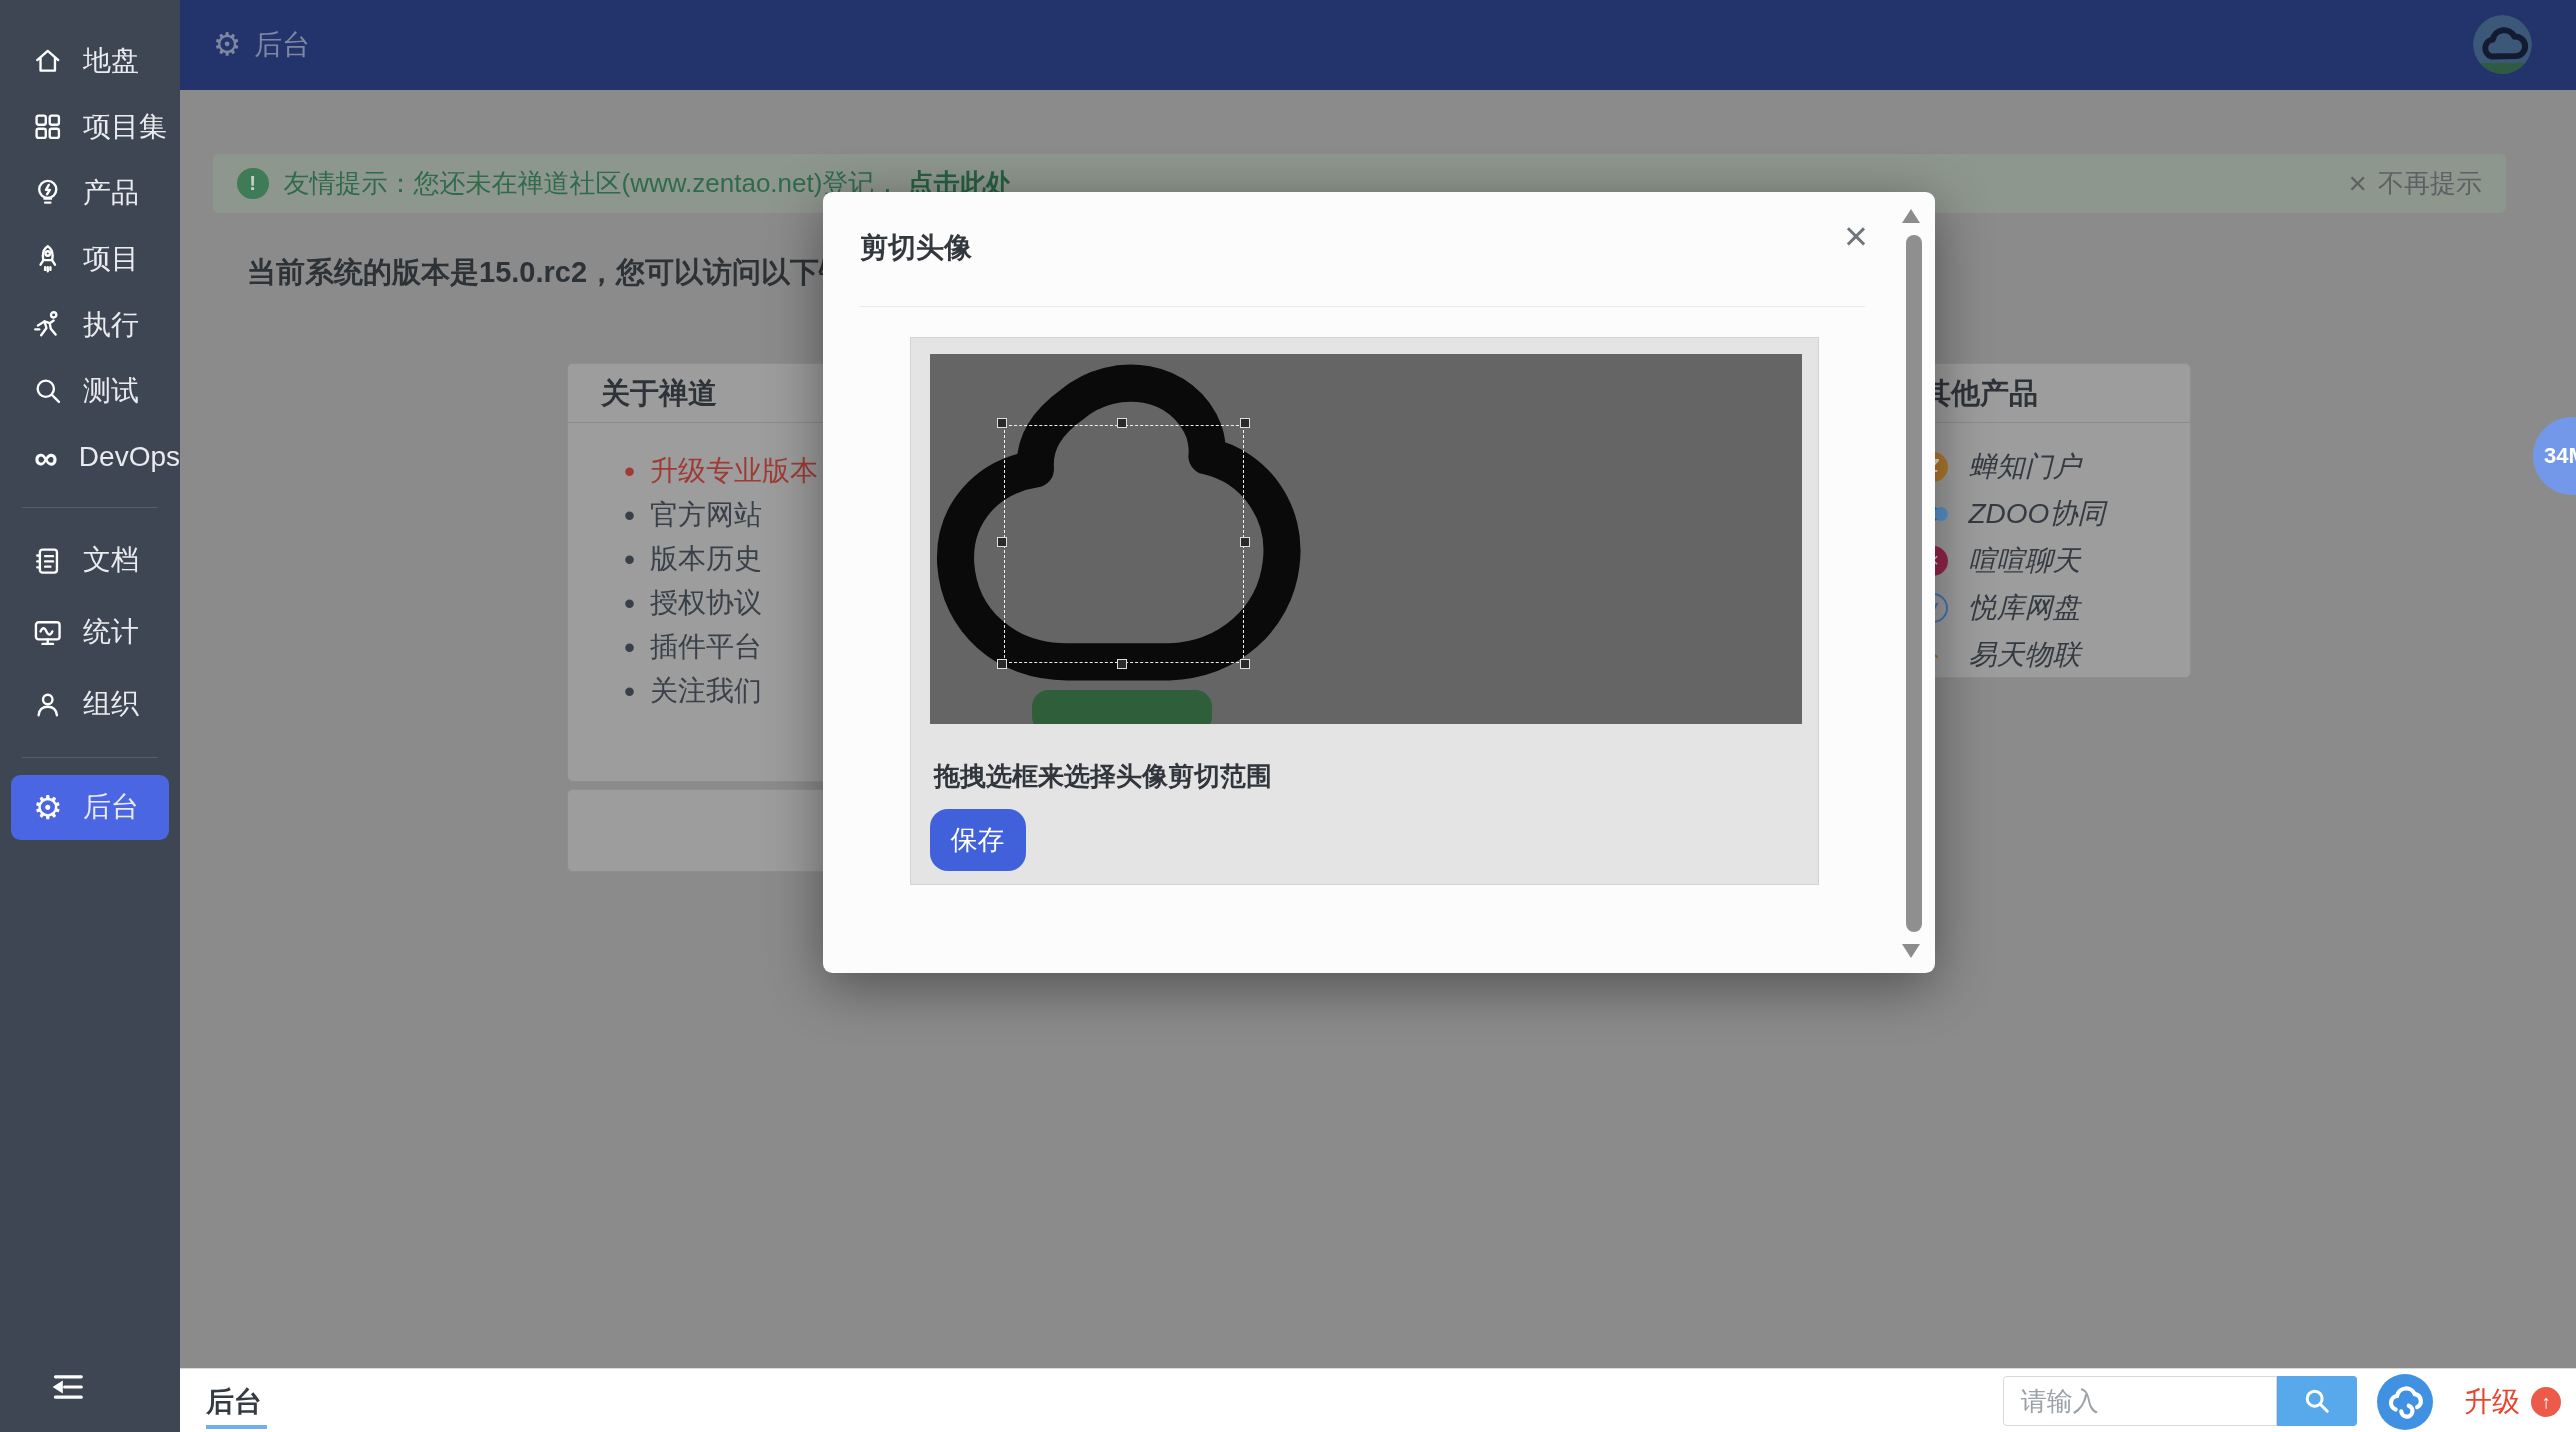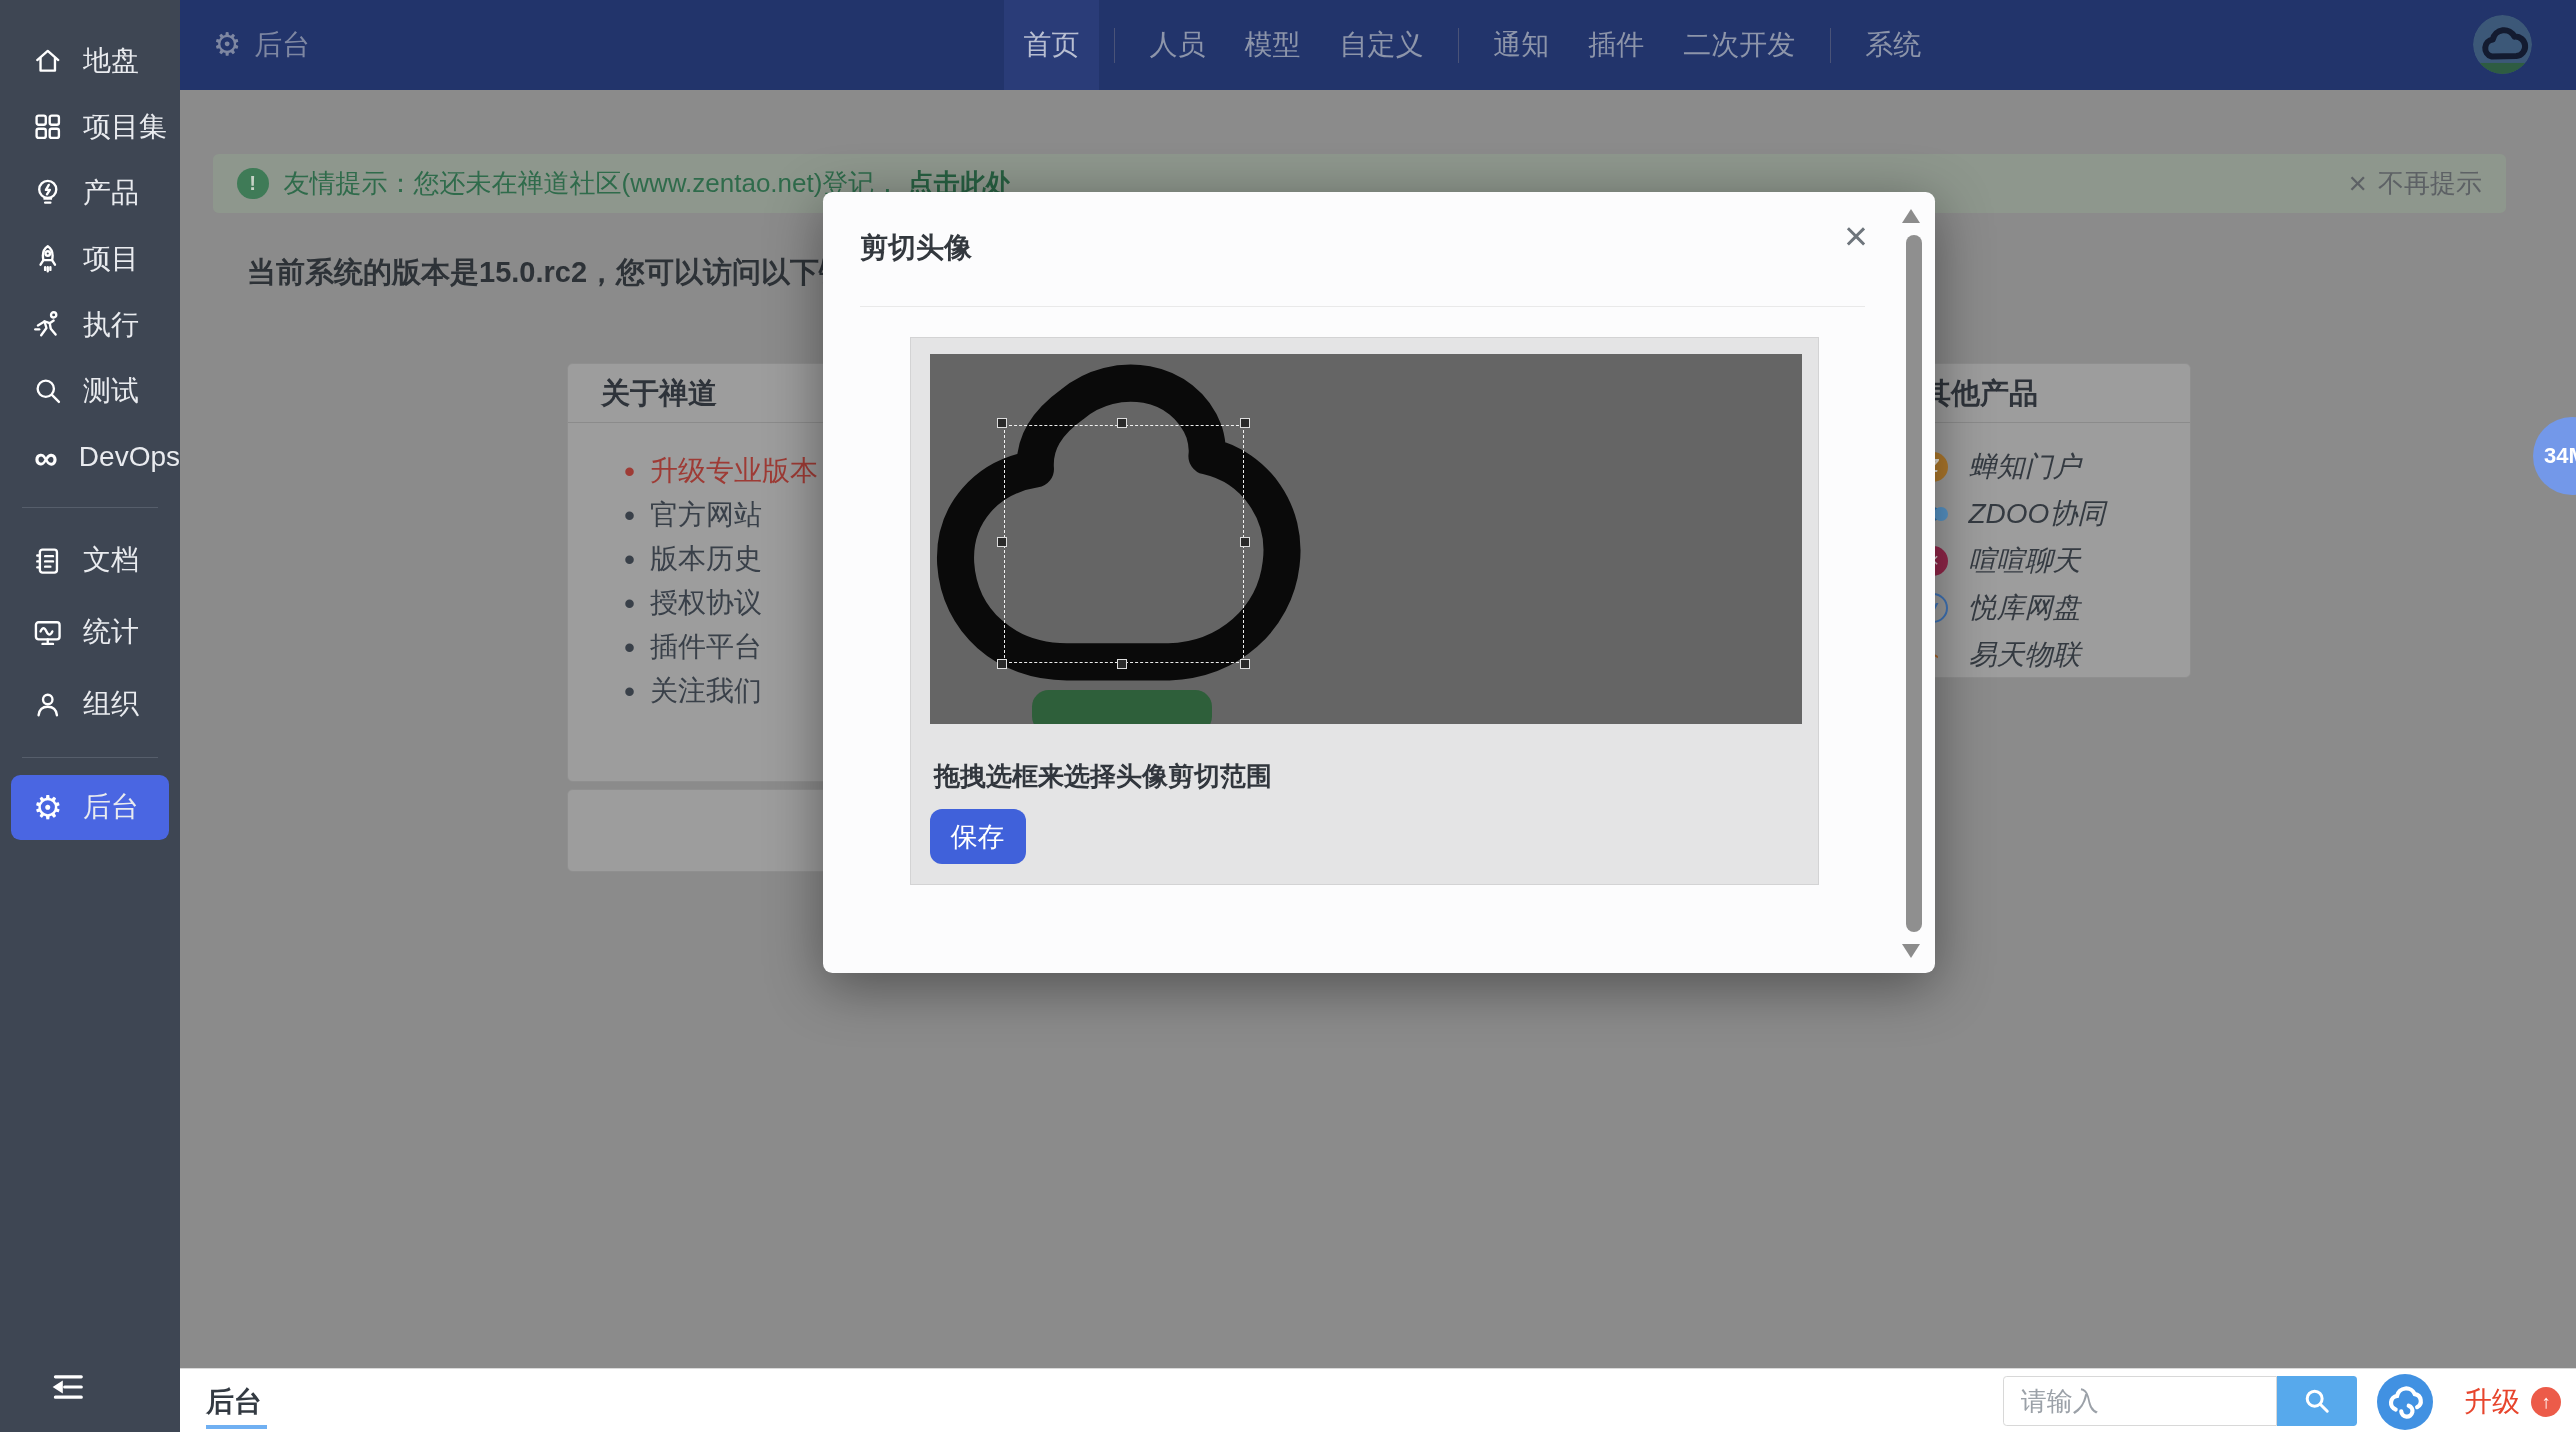--- a/index.html
+++ b/index.html
@@ -72,21 +72,21 @@
   .m-container { position:absolute; left:87px; top:145px; width:909px; height:548px; background:#e4e4e5; border:0.9px solid #d3d3d4; }
   .m-image { position:absolute; left:18.5px; top:15.7px; width:872px; height:370px; background:#656565; overflow:hidden; }
   .cloud { position:absolute; left:-3.7px; top:0; }
   .greenbar { position:absolute; left:102px; top:336px; width:180px; height:43px; border-radius:16.7px; background:#2e5f3a; }
   .cropbox { position:absolute; left:74px; top:71px; width:240px; height:238px; border:1.9px dashed rgba(255,255,255,.92); cursor:move; }
   .hdl { position:absolute; width:10.2px; height:10.2px; background:#2a2a2a; border:1.9px solid #ddd; }
   .hdl.nw{left:-7.4px;top:-7.4px;} .hdl.n{left:calc(50% - 6.5px);top:-7.4px;} .hdl.ne{right:-7.4px;top:-7.4px;}
   .hdl.w{left:-7.4px;top:calc(50% - 6.5px);} .hdl.e{right:-7.4px;top:calc(50% - 6.5px);}
   .hdl.sw{left:-7.4px;bottom:-7.4px;} .hdl.s{left:calc(50% - 6.5px);bottom:-7.4px;} .hdl.se{right:-7.4px;bottom:-7.4px;}
   .m-caption { position:absolute; left:23px; top:421px; font-size:26px; font-weight:bold; color:#31363d; }
-  .m-save { position:absolute; left:18.5px; top:471px; width:96px; height:55px; background:#4061da; border:none; border-radius:12px; color:#fff; font-size:27px; font-family:inherit; cursor:pointer; }
+  .m-save { position:absolute; left:18.5px; top:471px; width:96px; height:62px; background:#4061da; border:none; border-radius:18px; color:#fff; font-size:27px; font-family:inherit; cursor:pointer; }
   .m-sb-up { position:absolute; right:15px; top:16.7px; width:0; height:0; border-left:9.3px solid transparent; border-right:9.3px solid transparent; border-bottom:14px solid #8c8c8c; cursor:pointer; }
   .m-sb-thumb { position:absolute; right:13px; top:43px; width:15.7px; height:697px; border-radius:8.3px; background:#8f8f8f; cursor:pointer; }
   .m-sb-down { position:absolute; right:15px; bottom:15px; width:0; height:0; border-left:9.3px solid transparent; border-right:9.3px solid transparent; border-top:14px solid #8c8c8c; cursor:pointer; }
 
   
   .bottombar { position:absolute; left:180px; top:1368px; width:2396px; height:65px; background:#ffffff; border-top:0.9px solid #d9d9d9; z-index:40; }
   .bb-back { position:absolute; left:26px; top:0; height:65px; display:flex; align-items:center; font-size:28px; color:#333a42; font-weight:bold; cursor:pointer; }
   .bb-underline { position:absolute; left:26px; bottom:3.7px; width:61px; height:4.6px; background:#70b0f2; }
   .bb-search { position:absolute; left:1823px; top:7.4px; height:50px; display:flex; }
   .bb-input { width:274px; height:50px; border:0.9px solid #d8d8d8; border-radius:3.7px 0 0 3.7px; font-size:26px; padding:0 16.7px; color:#444; outline:none; font-family:inherit; }
@@ -210,33 +210,20 @@
           <path d="M8 5 H36 M18 16 H36 M8 27 H36" stroke="#fff" stroke-width="3.4" stroke-linecap="round" fill="none"></path>
           <polygon points="5,16 16,9 16,23" fill="#fff"></polygon>
         </svg>
     </div>
   </nav>
 
   <header class="topbar">
     <div class="tb-back">
       <span class="glyph">⚙</span>
       <span>后台</span>
-    </div>
-    <div class="tabs">
-      <span class="tab active">首页</span>
-      <span class="tab-divider"></span>
-      <span class="tab">人员</span>
-      <span class="tab">模型</span>
-      <span class="tab">自定义</span>
-      <span class="tab-divider"></span>
-      <span class="tab">通知</span>
-      <span class="tab">插件</span>
-      <span class="tab">二次开发</span>
-      <span class="tab-divider"></span>
-      <span class="tab">系统</span>
     </div>
     <div class="avatar">
       <svg viewBox="0 0 64 64">
         <defs>
             <clipPath id="avc">
               <circle cx="32" cy="32" r="32"></circle>
             </clipPath>
           </defs>
         <g clip-path="url(#avc)">
           <rect width="64" height="64" fill="#3c5878"></rect>

